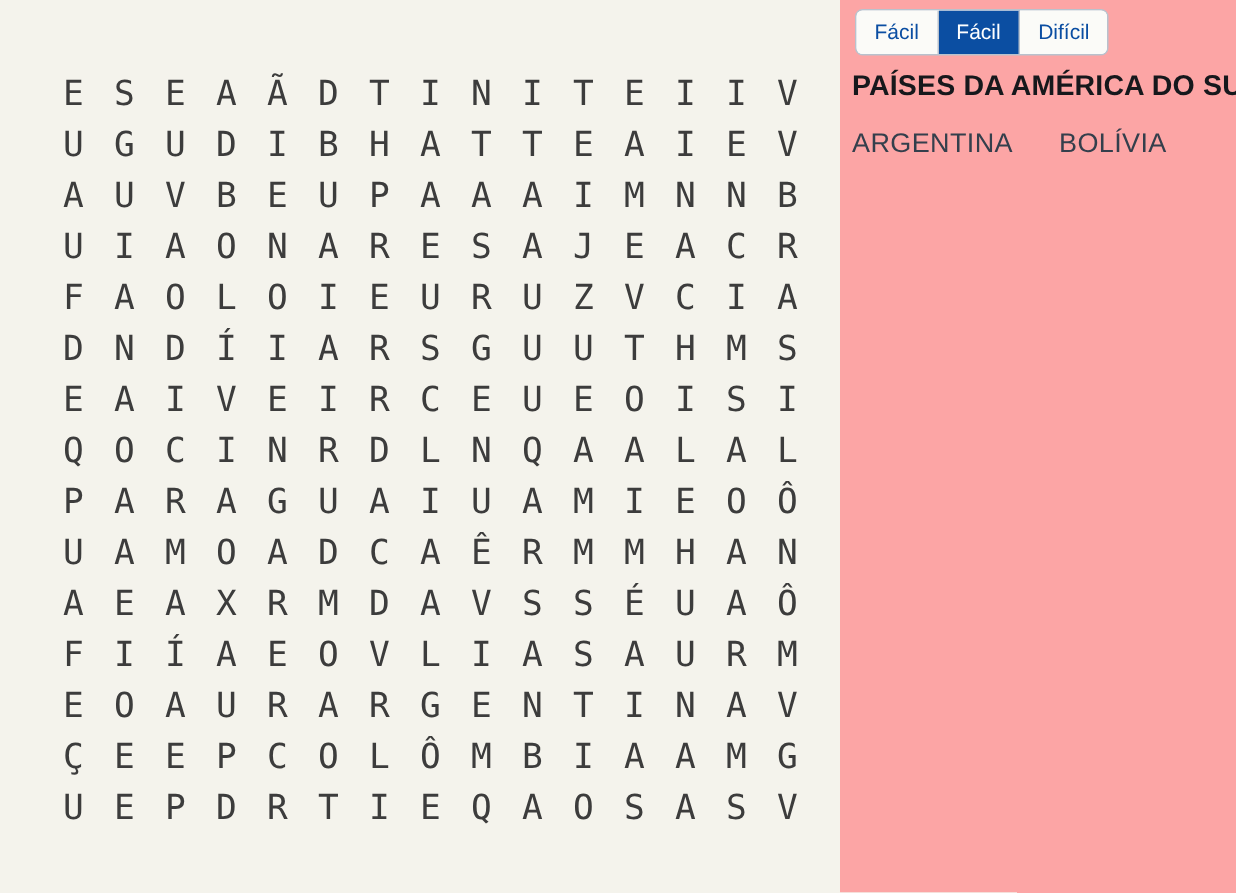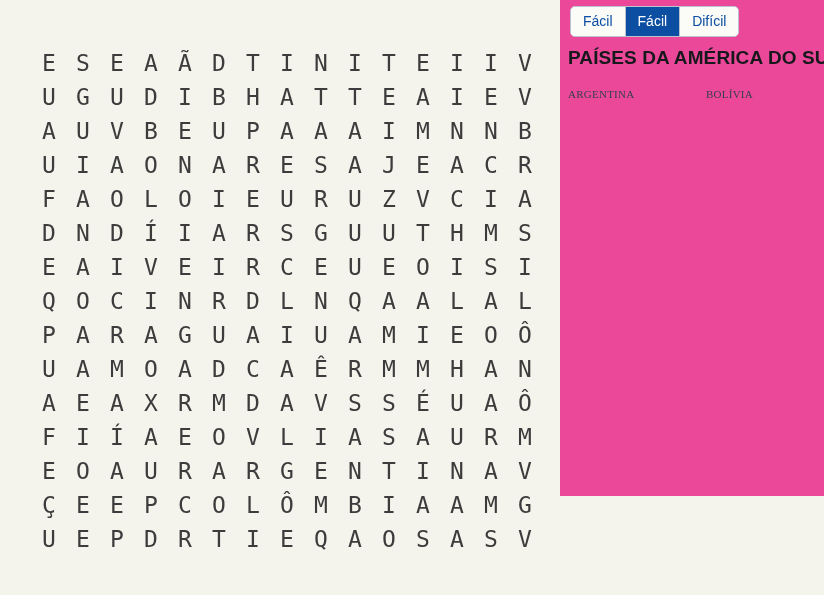--- a/index.html
+++ b/index.html
@@ -59,24 +59,24 @@
     color: #3c3c3c;
     letter-spacing: 0;
     user-select: none;
     cursor: pointer;
     background: transparent;
   }
 
   
   .side-pane {
     width: 264px;
-    height: 496px;
+    height: 595px;
     flex: 0 0 264px;
     position: relative;
-    background: #ec4899;
+    background: #fca5a5;
     padding: 0;
   }
 
   
   .difficulty-group {
     position: absolute;
     left: 10px;
     top: 6px;
     display: inline-flex;
     border: 1px solid #b9c2cd;
@@ -125,22 +125,22 @@
     top: 82px;
     width: 252px;
     display: grid;
     grid-template-columns: 138px 120px;
     grid-auto-rows: 25px;
     grid-auto-flow: column;
     align-items: center;
   }
 
   .word-item {
-    font-family: Liberation Serif, serif;
-    font-size: 11px;
+    font-family: Liberation Sans, sans-serif;
+    font-size: 18px;
     line-height: 1;
     color: #343f4c;
     letter-spacing: 0.25px;
     white-space: nowrap;
     cursor: pointer;
     user-select: none;
   }
 </style>
 </head>
 <body>

